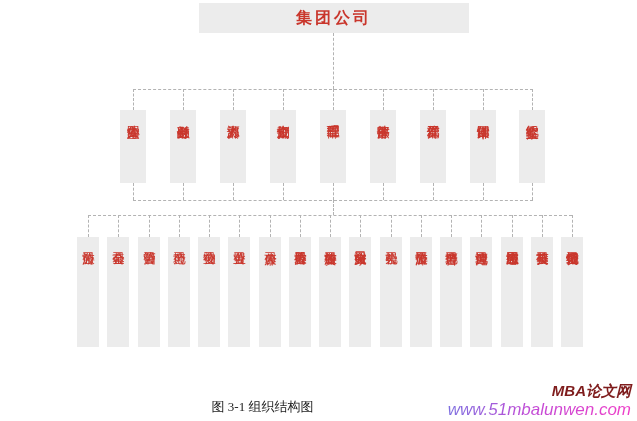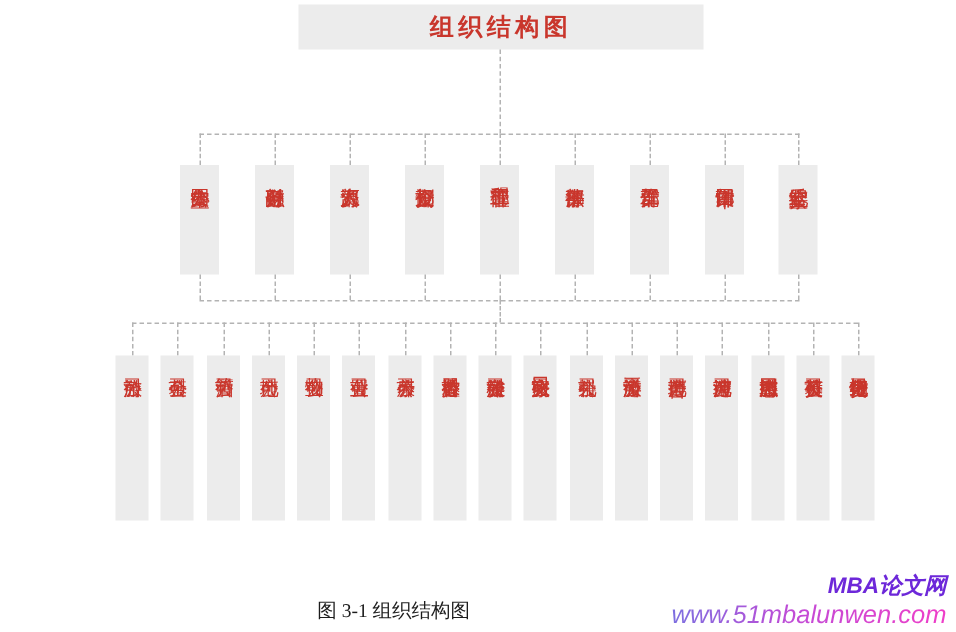--- a/index.html
+++ b/index.html
@@ -18,32 +18,32 @@
   .dept{top:110px;width:26px;height:73px;}
   .dept .vtext{font-size:13px;}
   .sub{top:237px;width:22px;height:110px;}
   .sub .vtext{font-size:12.5px;}
   .vline{position:absolute;width:0;border-left:1px dashed #b3b3b3;}
   .hline{position:absolute;height:0;border-top:1px dashed #b3b3b3;}
   .caption{position:absolute;left:0;top:398px;width:525px;text-align:center;
     color:#1c1c1c;font-size:13px;font-family:"Liberation Serif","DejaVu Serif",serif;}
   .watermark{position:absolute;right:6px;top:383px;text-align:right;
     font-family:"Liberation Sans","DejaVu Sans",sans-serif;}
-  .wm-brand{font-size:15px;font-weight:bold;font-style:italic;color:#6d28d9;line-height:1.1;}
+  .wm-brand{font-size:15px;font-weight:bold;font-style:italic;color:#7f1d1d;line-height:1.1;}
   .wm-url{display:block;font-size:17px;font-style:italic;text-decoration:none;
     background:linear-gradient(90deg,#7d6fe0 0%,#c24bd6 45%,#ef3ec8 100%);
     -webkit-background-clip:text;background-clip:text;color:transparent;line-height:1.2;}
 </style>
 </head>
 <body>
 
 <div class="canvas">
 
   <div class="box root-box">
-    <span class="root-label">组织结构图</span>
+    <span class="root-label">集团公司</span>
   </div>
 
   <div class="vline" style="left:333px;top:33px;height:56px;"></div>
   <div class="hline" style="left:133px;top:89px;width:400px;"></div>
 
   <div class="vline" style="left:133px;top:89px;height:21px;"></div>
   <div class="vline" style="left:183px;top:89px;height:21px;"></div>
   <div class="vline" style="left:233px;top:89px;height:21px;"></div>
   <div class="vline" style="left:283px;top:89px;height:21px;"></div>
   <div class="vline" style="left:333px;top:89px;height:21px;"></div>

